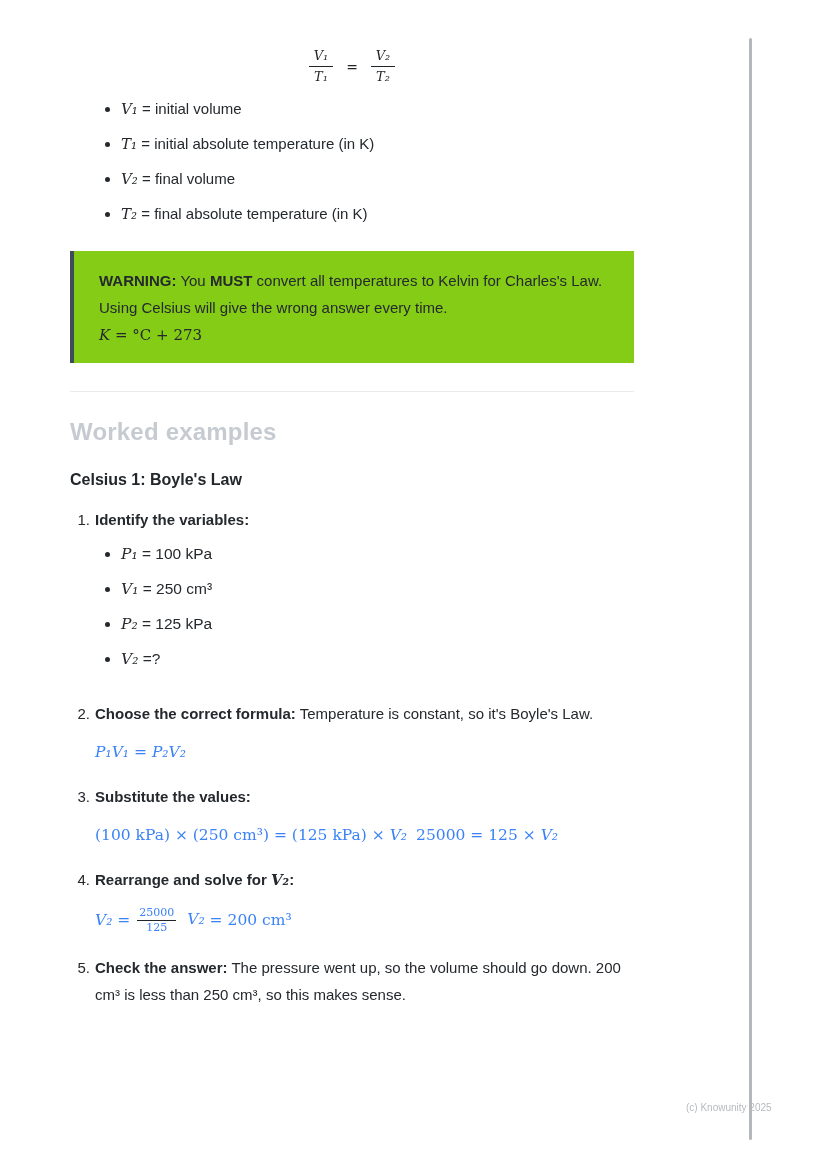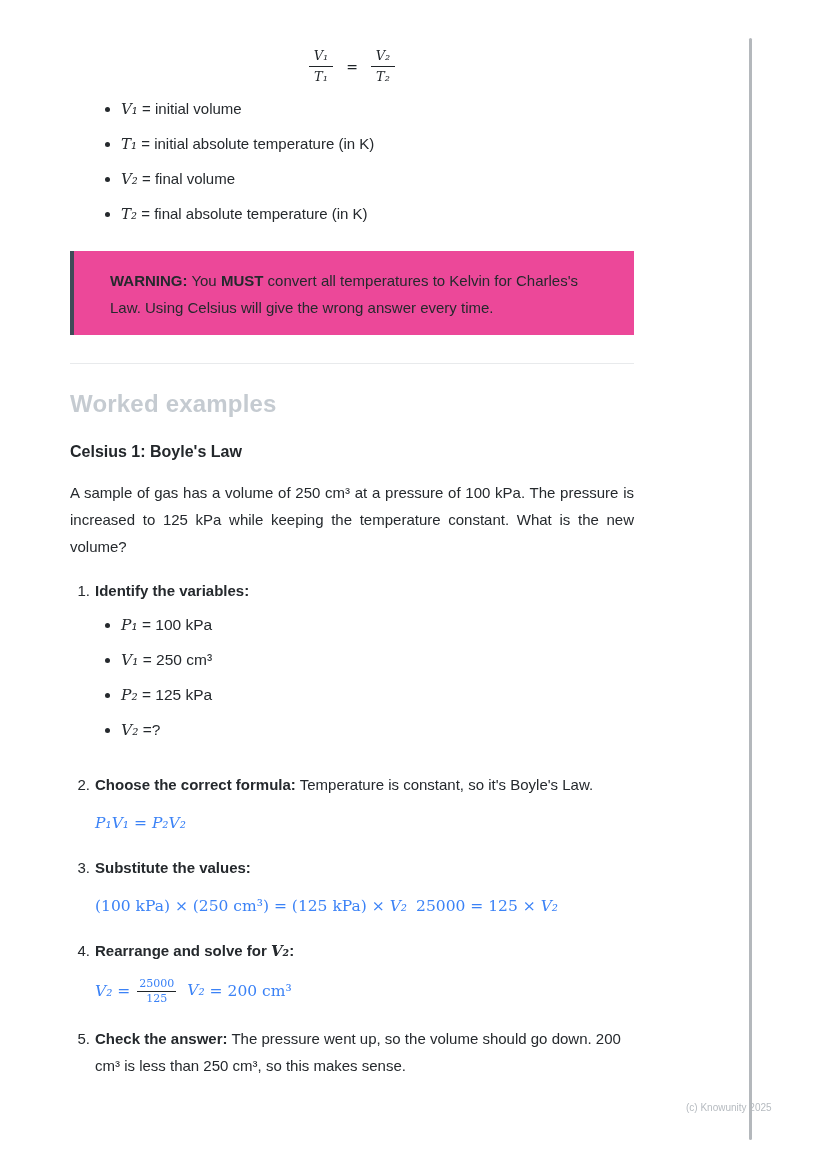--- a/index.html
+++ b/index.html
@@ -44,23 +44,23 @@
 
   
   .where-label { margin-top: 42px; margin-left: 25px; }
   ul.bullets { list-style: disc; margin: 12px 0 0; }
   ul.where { padding-left: 51px; }
   ul.bullets li { margin-bottom: 13px; line-height: 22px; }
 
   
   .warning {
     margin-top: 26px;
-    background: #ec4899;
+    background: #84cc16;
     border-left: 4px solid #3f4b57;
-    padding: 16px 28px 14px 36px;
+    padding: 16px 28px 14px 25px;
     line-height: 27px;
   }
   .warning-formula { margin-top: 1px; font-size: 15px; font-family: "DejaVu Serif", serif; }
 
   hr.divider { margin: 28px 0 0; border: none; border-top: 1px solid #e8eaec; }
 
   .worked-heading {
     margin: 26px 0 0;
     font-size: 24px;
     font-weight: bold;
@@ -148,29 +148,31 @@
       </li>
       <li>
         <span class="term">T₂</span><span> = final absolute temperature (in K)</span>
       </li>
     </ul>
 
     <div class="warning">
       <div>
         <b>WARNING:</b><span> You </span><b>MUST</b><span> convert all temperatures to Kelvin for Charles's Law. Using Celsius will give the wrong answer every time.</span>
       </div>
+      <div class="warning-formula">
+        <span class="term">K</span><span> = °C + 273</span>
+      </div>
     </div>
 
     <hr class="divider">
 
     <h2 class="worked-heading">Worked examples</h2>
 
     <h3 class="example-title">Celsius 1: Boyle's Law</h3>
 
-    <p class="problem">A sample of gas has a volume of 250 cm³ at a pressure of 100 kPa. The pressure is increased to 125 kPa while keeping the temperature constant. What is the new volume?</p>
 
     <div class="step">
       <span class="no">1.</span>
       <div class="body">
         <b>Identify the variables:</b>
         <ul class="bullets vars">
           <li>
             <span class="term">P₁</span><span class="serif"> = 100 kPa</span>
           </li>
           <li>

